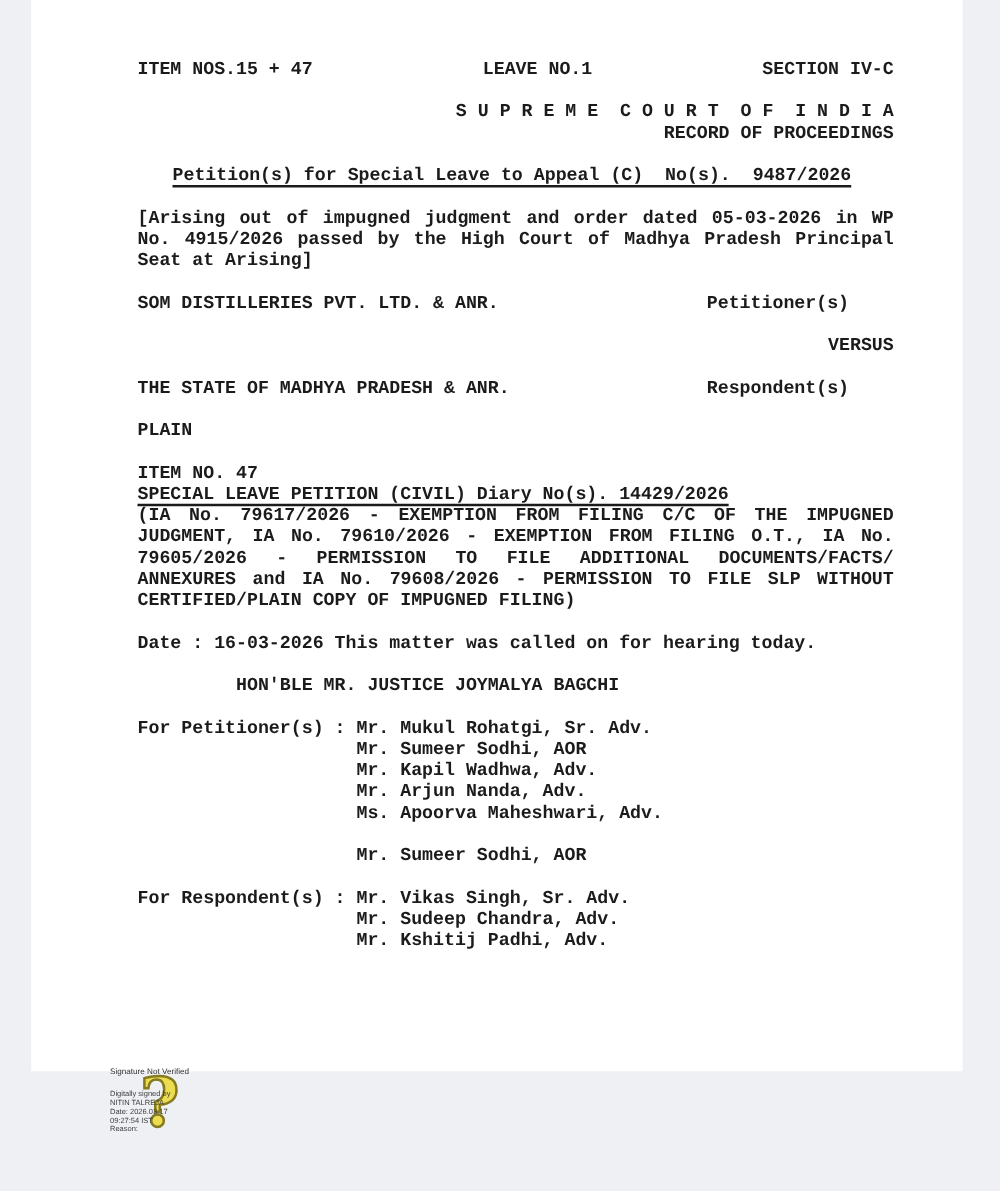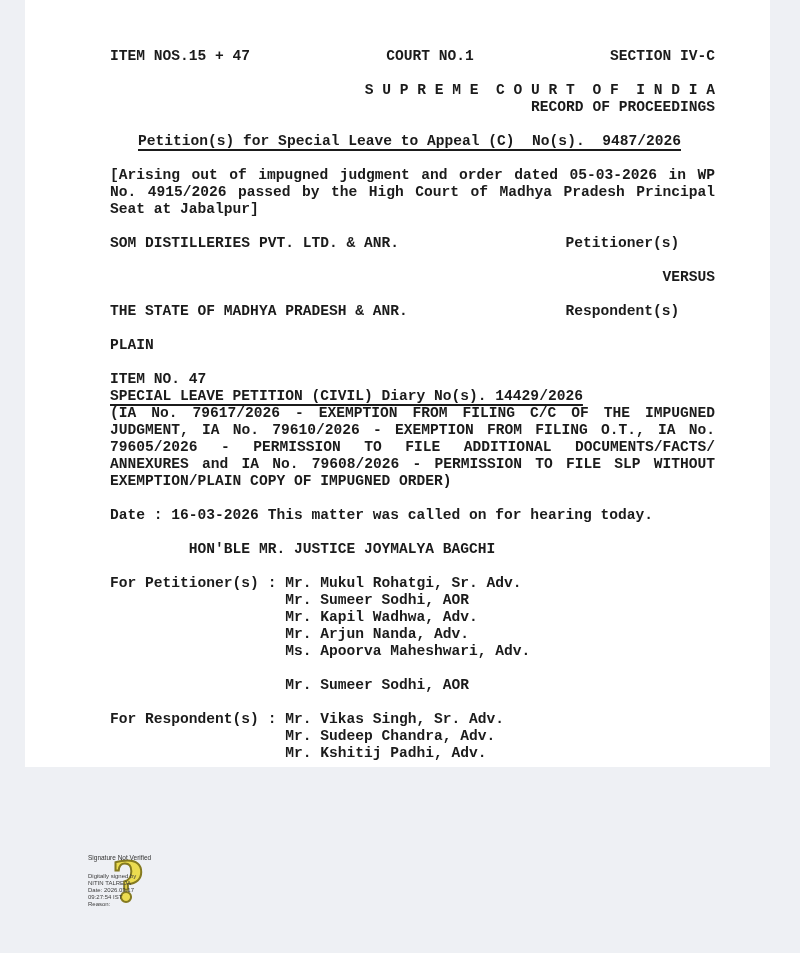--- a/index.html
+++ b/index.html
@@ -5,21 +5,21 @@
   html, body { margin:0; padding:0; }
   body {
     width:800px; height:953px;
     background:#eef0f4;
     position:relative;
     overflow:hidden;
     font-family:"Liberation Mono", monospace;
   }
   .page {
     position:absolute; left:25px; top:0;
-    width:745px; height:767px;
+    width:745px; height:857px;
     background:#ffffff;
   }
   .doc {
     position:absolute; left:85px; top:48px;
     width:605px;
     font-family:"Liberation Mono", monospace;
     font-weight:bold;
     font-size:14.6px;
     line-height:17px;
     color:#1b1b1b;
@@ -63,52 +63,52 @@
   .stamp-lines .line { line-height:6.9px; white-space:pre; }
 </style>
 </head>
 <body>
 
 <div class="page">
   <div class="doc">
 
     <div class="header-row">
       <span class="preline">ITEM NOS.15 + 47</span>
-      <span class="preline">COURT NO.1</span>
+      <span class="preline">LEAVE NO.1</span>
       <span class="preline">SECTION IV-C</span>
     </div>
 
     <div class="center gap">S U P R E M E  C O U R T  O F  I N D I A</div>
     <div class="center">RECORD OF PROCEEDINGS</div>
 
     <div class="petition-heading underline gap preline">Petition(s) for Special Leave to Appeal (C)  No(s).  9487/2026</div>
 
     <div class="gap">
         <div class="line stretch">[Arising out of impugned judgment and order dated 05-03-2026 in WP</div>
         <div class="line stretch">No. 4915/2026 passed by the High Court of Madhya Pradesh Principal</div>
-        <div class="line">Seat at Jabalpur]</div>
+        <div class="line">Seat at Arising]</div>
       </div>
 
     <div class="preline gap">SOM DISTILLERIES PVT. LTD. &amp; ANR.                   Petitioner(s)</div>
 
     <div class="center gap">VERSUS</div>
 
     <div class="preline gap">THE STATE OF MADHYA PRADESH &amp; ANR.                  Respondent(s)</div>
 
 
     <div class="preline gap">PLAIN</div>
 
     <div class="preline gap">ITEM NO. 47</div>
     <div class="underline preline">SPECIAL LEAVE PETITION (CIVIL) Diary No(s). 14429/2026</div>
     <div>
         <div class="line stretch">(IA No. 79617/2026 - EXEMPTION FROM FILING C/C OF THE IMPUGNED</div>
         <div class="line stretch">JUDGMENT, IA No. 79610/2026 - EXEMPTION FROM FILING O.T., IA No.</div>
         <div class="line stretch">79605/2026 - PERMISSION TO FILE ADDITIONAL DOCUMENTS/FACTS/</div>
         <div class="line stretch">ANNEXURES and IA No. 79608/2026 - PERMISSION TO FILE SLP WITHOUT</div>
-        <div class="line">EXEMPTION/PLAIN COPY OF IMPUGNED ORDER)</div>
+        <div class="line">CERTIFIED/PLAIN COPY OF IMPUGNED FILING)</div>
       </div>
 
     <div class="preline gap">Date : 16-03-2026 This matter was called on for hearing today.</div>
 
     <div class="pre gap"><div class="line">         HON'BLE MR. JUSTICE JOYMALYA BAGCHI</div></div>
 
     <div class="pre gap"><div class="line">For Petitioner(s) : Mr. Mukul Rohatgi, Sr. Adv.</div><div class="line">                    Mr. Sumeer Sodhi, AOR</div><div class="line">                    Mr. Kapil Wadhwa, Adv.</div><div class="line">                    Mr. Arjun Nanda, Adv.</div><div class="line">                    Ms. Apoorva Maheshwari, Adv.</div><div class="line">&nbsp;</div><div class="line">                    Mr. Sumeer Sodhi, AOR</div></div>
 
     <div class="pre gap"><div class="line">For Respondent(s) : Mr. Vikas Singh, Sr. Adv.</div><div class="line">                    Mr. Sudeep Chandra, Adv.</div><div class="line">                    Mr. Kshitij Padhi, Adv.</div></div>
 

